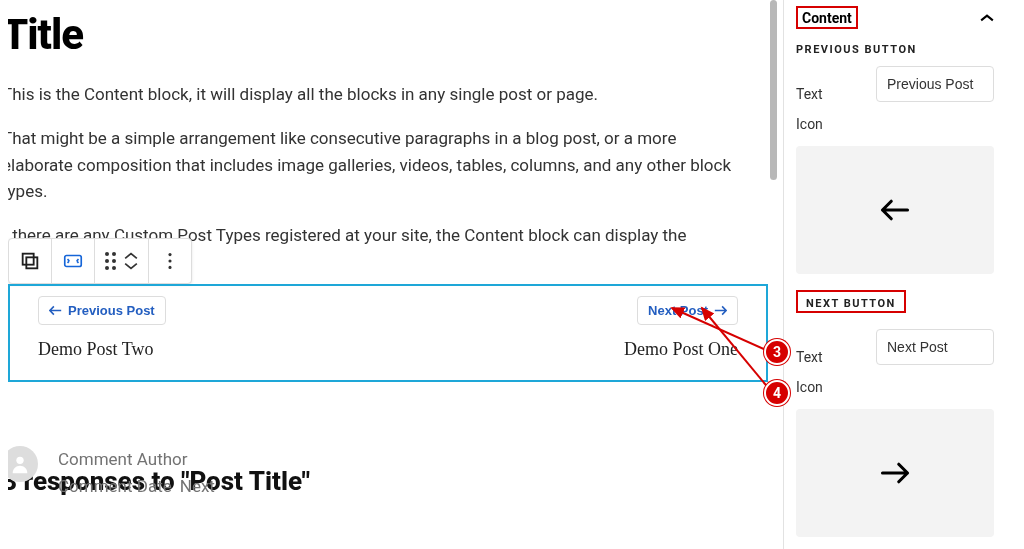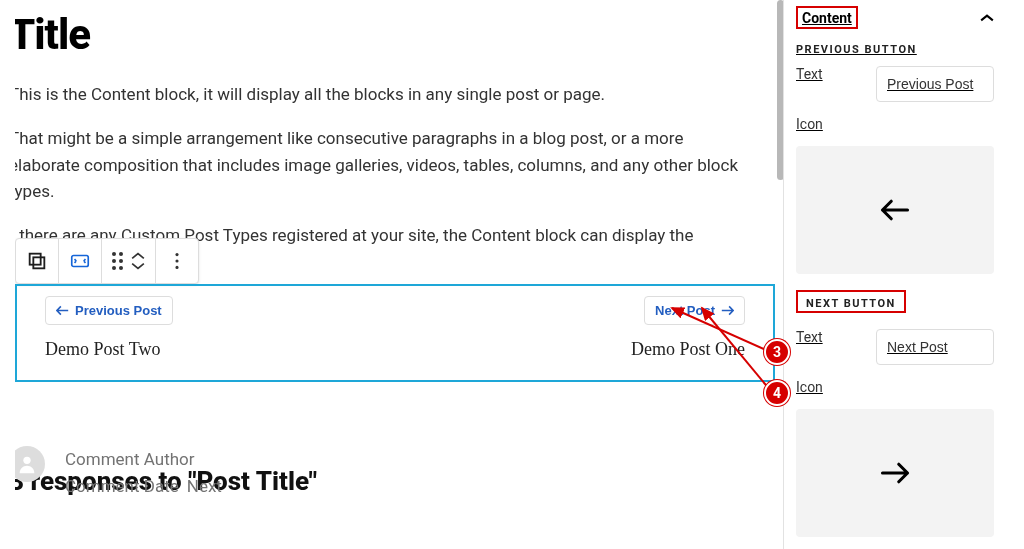--- a/index.html
+++ b/index.html
@@ -1,17 +1,17 @@
 <!DOCTYPE html>
 <html><head>
 <meta charset="utf-8">
 <style>
 * { box-sizing: border-box; margin: 0; padding: 0; }
 body { font-family: -apple-system, BlinkMacSystemFont, "Segoe UI", Roboto, sans-serif; width: 1024px; height: 549px; overflow: hidden; position: relative; background: #fff; }
-.main { position: absolute; left: 15px; top: 0; width: 780px; height: 549px; overflow: hidden; }
+.main { position: absolute; left: 8px; top: 0; width: 780px; height: 549px; overflow: hidden; }
 .scrollbar { position: absolute; left: 762px; top: 0; width: 7px; height: 180px; background: #b8b8b8; border-radius: 4px; }
 .title { font-size: 42px; font-weight: 800; color: #000; margin-top: 10px; margin-left: -6px; letter-spacing: -1px; }
 .para { font-size: 17px; color: #333; line-height: 1.55; margin-top: 22px; margin-left: -6px; max-width: 740px; }
 .para2 { margin-top: 18px; }
 .toolbar { position: absolute; left: 0; top: 238px; display: flex; align-items: center; background: #fff; border: 1px solid #ddd; border-radius: 4px; height: 46px; box-shadow: 0 1px 3px rgba(0,0,0,0.1); }
 .tb-cell { height: 100%; display: flex; align-items: center; justify-content: center; border-right: 1px solid #ddd; padding: 0 10px; }
 .tb-cell:last-child { border-right: none; }
 .tb-icon { width: 22px; height: 22px; display: flex; align-items: center; justify-content: center; color: #1e1e1e; }
 .tb-block { color: #1565d8; }
 .drag { display: grid; grid-template-columns: repeat(2, 4px); grid-gap: 3px; }
@@ -21,27 +21,27 @@
 .nav-block { position: absolute; left: 0; top: 284px; width: 760px; border: 2px solid #1ea7d8; padding: 10px 28px 20px 28px; }
 .nav-row { display: flex; justify-content: space-between; }
 .nav-btn { display: inline-flex; align-items: center; gap: 6px; border: 1px solid #ddd; border-radius: 4px; padding: 6px 10px; font-size: 13px; font-weight: 600; color: #235ec0; background: #fff; }
 .nav-title-row { display: flex; justify-content: space-between; margin-top: 14px; font-size: 18px; font-family: Georgia, serif; color: #222; }
 .responses { font-size: 26px; font-weight: 800; color: #111; margin-top: 96px; margin-left: -6px; }
 .comment { display: flex; gap: 20px; margin-top: 22px; margin-left: -6px; }
 .avatar { width: 36px; height: 36px; background: #ddd; border-radius: 50%; display: flex; align-items: center; justify-content: center; }
 .avatar svg { width: 22px; height: 22px; fill: #fff; }
 .comment-body { font-size: 17px; color: #737373; line-height: 1.6; }
 .comment-meta { display: flex; gap: 8px; }
-.sidebar { position: absolute; left: 783px; top: 0; width: 223px; height: 549px; border-left: 1px solid #e2e2e2; background: #fff; padding: 6px 12px 0 12px; text-decoration: underline; }
+.sidebar { position: absolute; left: 783px; top: 0; width: 223px; height: 549px; border-left: 1px solid #e2e2e2; background: #fff; padding: 6px 12px 0 12px; }
 .section-hdr { display: flex; justify-content: space-between; align-items: center; margin-bottom: 14px; }
 .hilite { border: 2px solid #d60000; padding: 0 4px; display: inline-block; }
 .s-title { font-size: 14px; font-weight: 700; color: #000; }
 .chev { font-size: 14px; }
 .sub-label { font-size: 11px; font-weight: 700; letter-spacing: 1.5px; color: #222; margin: 10px 0 10px 0; }
-.field-row { display: flex; justify-content: space-between; align-items: flex-start; margin-bottom: 14px; }
+.field-row { display: flex; justify-content: space-between; align-items: flex-end; margin-bottom: 14px; }
 .field-label { font-size: 14px; color: #333; }
 .text-input { width: 118px; padding: 9px 10px; border: 1px solid #ddd; border-radius: 4px; font-size: 14px; color: #333; }
 .icon-box { width: 100%; height: 128px; background: #f3f3f3; border-radius: 4px; display: flex; align-items: center; justify-content: center; margin-bottom: 16px; }
 .icon-box svg { width: 30px; height: 24px; }
 .next-hdr { margin: 0px 0 16px 0; }
 .badge { position: absolute; width: 26px; height: 26px; background: #d60000; border: 2px solid #fff; border-radius: 50%; color: #fff; font-weight: 700; font-size: 14px; display: flex; align-items: center; justify-content: center; box-shadow: 0 0 0 1px #d60000; }
 .b3 { left: 764px; top: 339px; }
 .b4 { left: 764px; top: 380px; }
 .arrow-svg { position: absolute; pointer-events: none; }
 </style>

